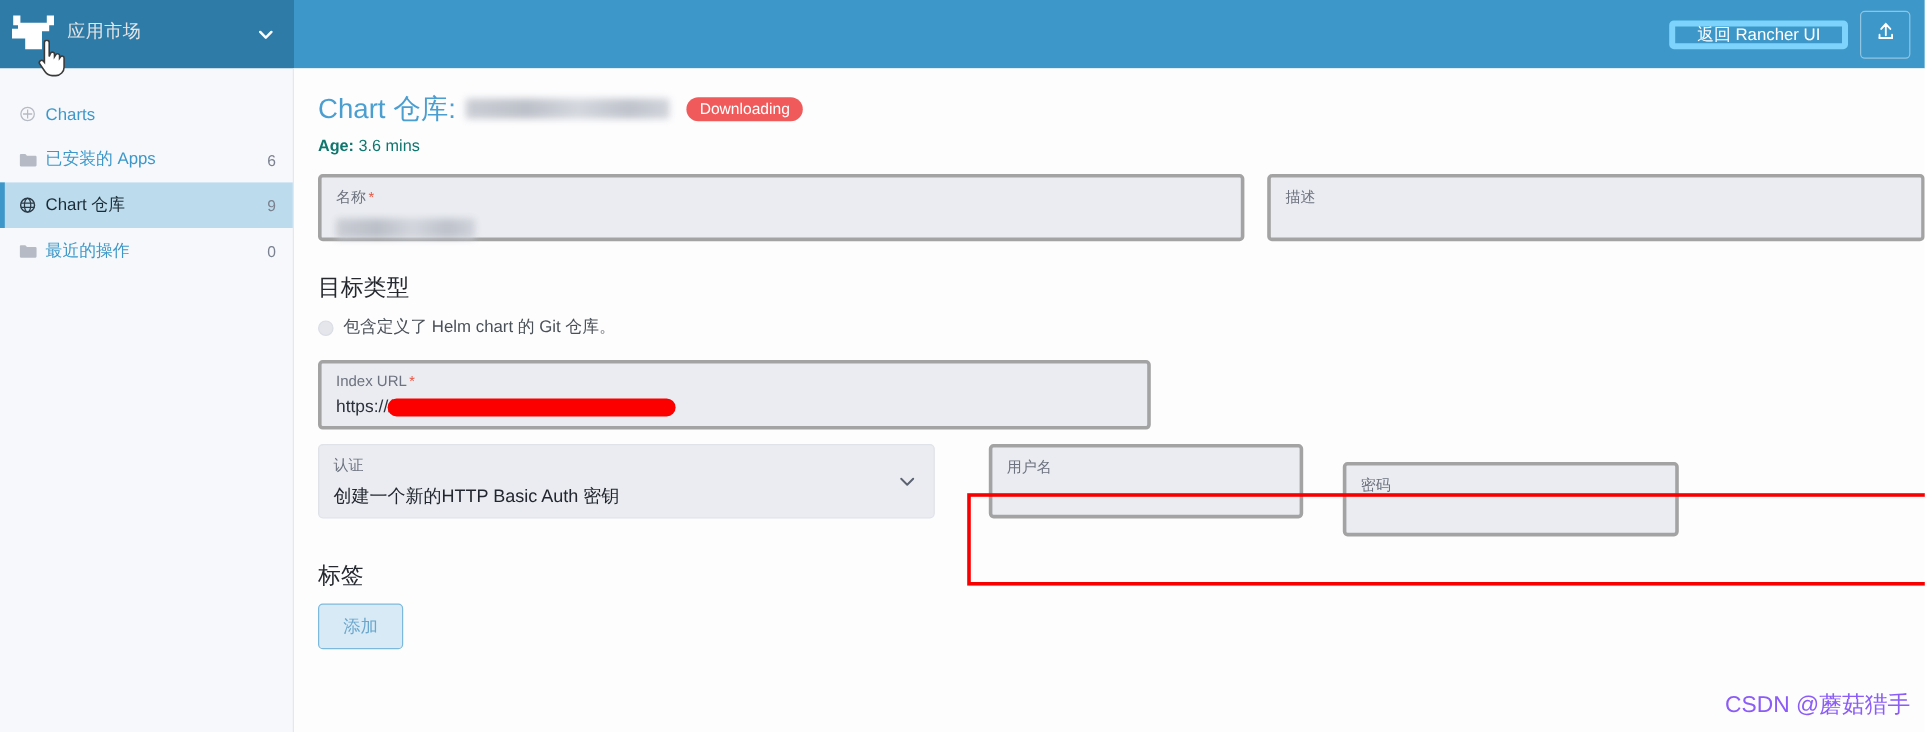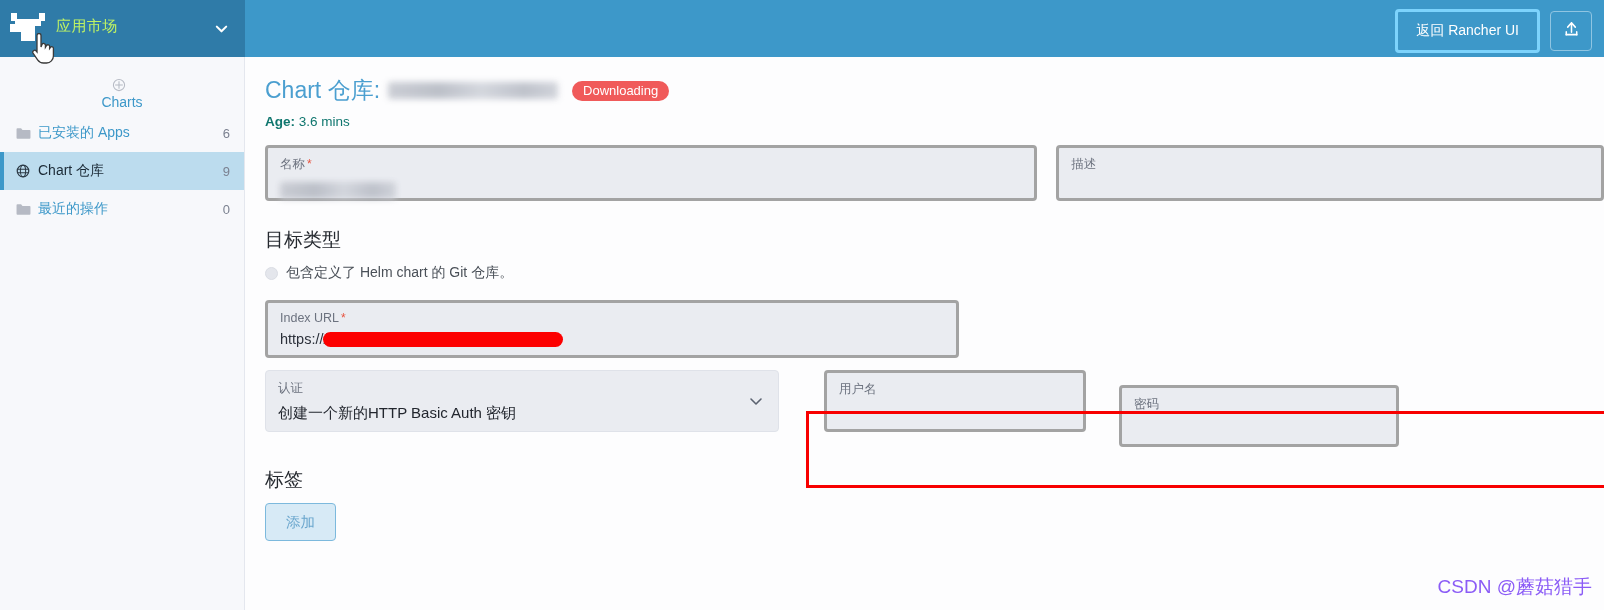--- a/index.html
+++ b/index.html
@@ -19,34 +19,34 @@
   .topbar-left {
     position: absolute; top: 0; left: 0; width: 245px; height: 57px;
     background: #2f7ba8;
     display: flex; align-items: center;
   }
   .logo {
     position: absolute; left: 8px; top: 10px; width: 40px; height: 36px;
   }
   .app-title {
     position: absolute; left: 56px; top: 17px;
-    color: #bef264; font-size: 15px; letter-spacing: .4px;
+    color: #e5e5e5; font-size: 15px; letter-spacing: .4px;
   }
   .chevron-down {
     position: absolute; right: 16px; top: 21px;
     width: 15px; height: 15px;
   }
   .topbar-right {
     position: absolute; right: 12px; top: 9px;
     display: flex; align-items: center; gap: 10px;
   }
   .btn-ghost {
-    height: 44px; padding: 0 18px;
+    height: 24px; padding: 0 18px;
     background: transparent; color: #fff;
-    border: 3px solid #7dd3fc; border-radius: 4px;
+    border: 5px solid #7dd3fc; border-radius: 4px;
     font-size: 14px; display: flex; align-items: center; justify-content: center;
     cursor: pointer; white-space: nowrap;
   }
   .btn-icon {
     width: 42px; height: 40px;
     background: transparent; border: 1px solid #8fc5e2; border-radius: 4px;
     display: flex; align-items: center; justify-content: center; cursor: pointer;
   }
 
   
@@ -61,21 +61,21 @@
     padding-left: 14px; padding-right: 14px;
     font-size: 14px; color: #3d98c9; cursor: pointer;
   }
   .nav-item .ico {
     width: 18px; height: 18px; margin-right: 6px;
     display: flex; align-items: center; justify-content: center;
     color: #b6bac4; flex: 0 0 auto;
   }
   .nav-item .lbl { flex: 1 1 auto; white-space: nowrap; }
   .nav-item .cnt { color: #7b8190; font-size: 13px; }
-  .nav-item.charts { margin-top: 19px; flex-direction: column; }
+  .nav-item.charts { margin-top: 19px; }
   .nav-item.active {
     background: #bcdcee; color: #1b2a36;
   }
   .nav-item.active .ico { color: #2c3a46; }
   .nav-item.active::before {
     content: ""; position: absolute; left: 0; top: 0;
     width: 4px; height: 100%; background: #3d98c9;
   }
 
   

